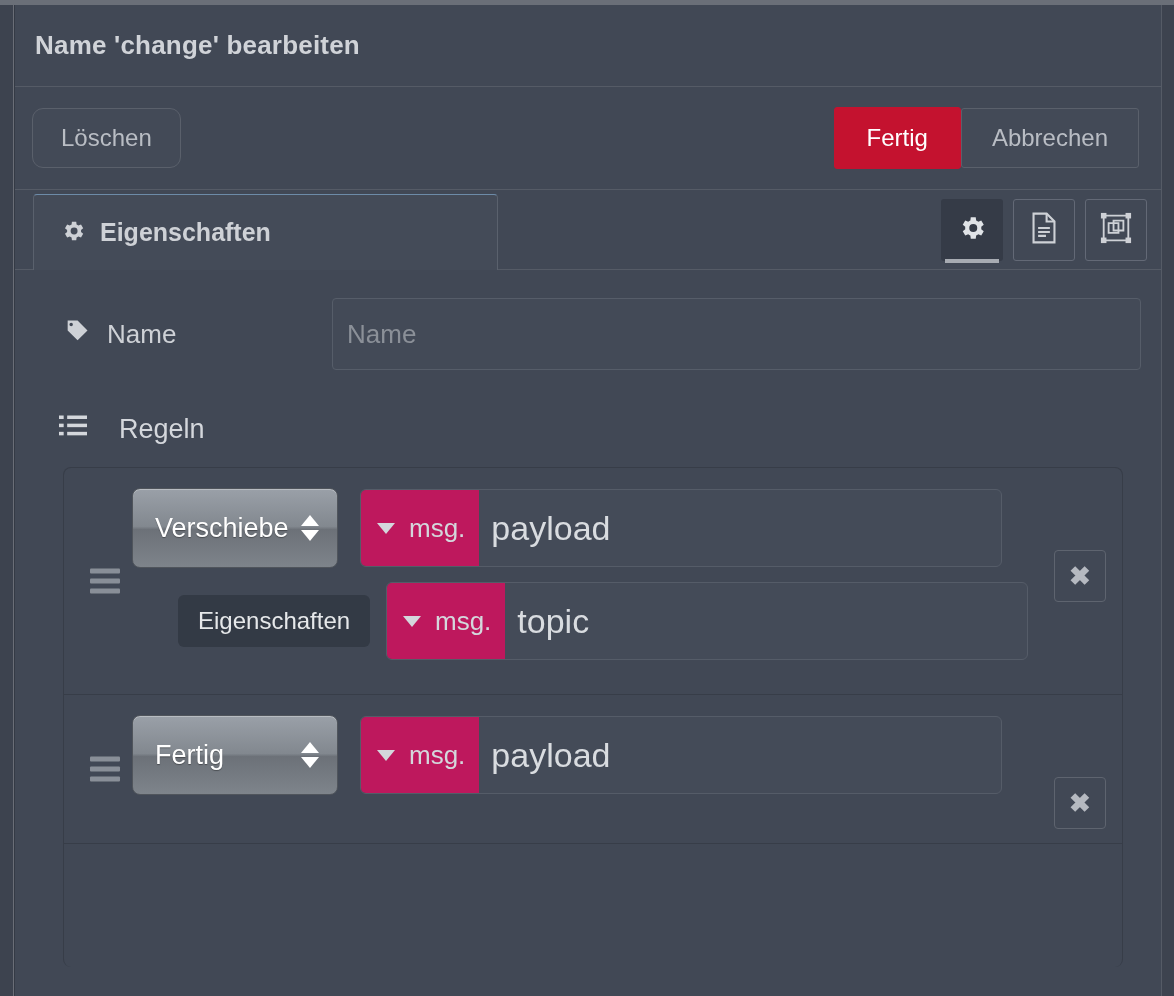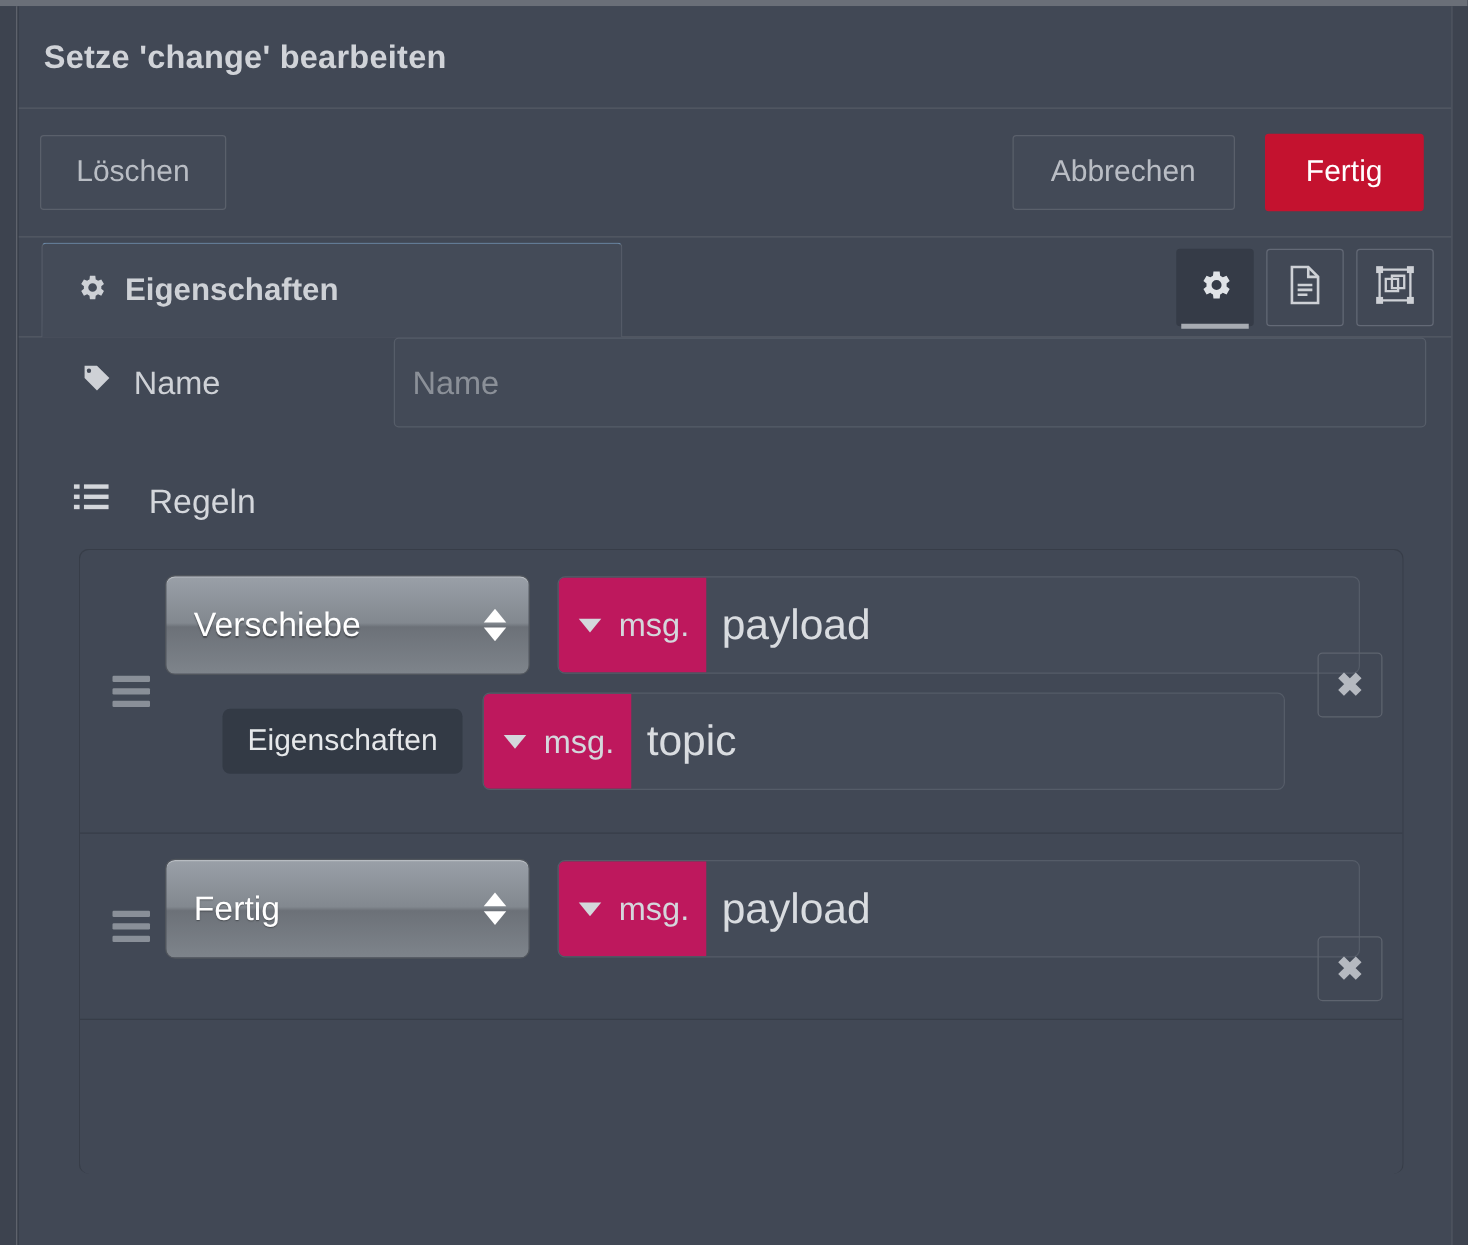--- a/index.html
+++ b/index.html
@@ -60,21 +60,21 @@
   .btn {
     border: 1px solid #5a606b;
     background: #434a57;
     color: #b9bdc4;
     font-size: 24px;
     font-family: "Liberation Sans", sans-serif;
     border-radius: 3px;
     cursor: pointer;
     line-height: 1;
   }
-  .btn-delete { padding: 17px 28px; }
+  .btn-delete { padding: 17px 28px; border-radius: 11px; }
   .btn-cancel { padding: 17px 30px; }
   .btn-done {
     padding: 18px 32px;
     background: #c4122f; border: 1px solid #c4122f; color: #fff;
     margin-left: 24px;
   }
   .btn-bar-right {
     position: absolute; right: 22px; top: 50%;
     transform: translateY(-50%);
     display: flex; align-items: center;
@@ -137,20 +137,22 @@
     padding: 12px 20px;
     font-size: 24px; color: #e6e8ea;
     z-index: 30;
     white-space: nowrap;
   }
 
   
   .form-row {
     display: flex; align-items: center;
     padding: 0 20px 0 48px;
+    margin-top: 28px;
+    gap: 17px;
   }
   .row-label {
     display: flex; align-items: center;
     width: 252px; flex-shrink: 0;
     font-size: 26px; color: #ced1d6;
   }
   .row-label .lbl-txt { margin-left: 16px; }
   .text-input {
     flex: 1;
     height: 72px;
@@ -204,21 +206,21 @@
   .rule-line:last-child { margin-bottom: 0; }
   .rule-pre {
     width: 254px; flex-shrink: 0;
     text-align: right;
     padding-right: 22px;
     font-size: 26px; color: #d4d7dc;
   }
 
   
   .nselect {
-    width: 292px; flex-shrink: 0;
+    width: 206px; flex-shrink: 0;
     height: 80px;
     margin-right: 22px;
     position: relative;
     border-radius: 8px;
     background: linear-gradient(to bottom, #9aa0a8 0%, #82888f 48%, #6c7178 52%, #7e848b 100%);
     border: 1px solid #50555c;
     box-shadow: inset 0 1px 0 rgba(255,255,255,0.30);
     display: flex; align-items: center;
     cursor: pointer;
   }
@@ -309,28 +311,28 @@
 <body>
 
 <div class="topstrip"></div>
 <div class="left-rail"></div>
 <div class="left-rail-inner"></div>
 <div class="right-rail"></div>
 
 <div class="dialog">
 
   <div class="dlg-header">
-    <div class="dlg-title">Setze 'change' bearbeiten</div>
+    <div class="dlg-title">Name 'change' bearbeiten</div>
   </div>
 
   <div class="btn-bar">
     <button class="btn btn-delete">Löschen</button>
     <div class="btn-bar-right">
+      <button class="btn btn-done">Fertig</button>
       <button class="btn btn-cancel">Abbrechen</button>
-      <button class="btn btn-done">Fertig</button>
     </div>
   </div>
 
   <div class="tabs-row">
     <div class="tab">
       <span>
         <svg width="26" height="26" viewBox="0 0 24 24" fill="#ced1d6">
           <path d="M19.4 13a7.6 7.6 0 000-2l2-1.6-2-3.4-2.4 1a7.5 7.5 0 00-1.7-1L15 3.4h-4l-.3 2.6a7.5 7.5 0 00-1.7 1l-2.4-1-2 3.4L6.6 11a7.6 7.6 0 000 2l-2 1.6 2 3.4 2.4-1c.5.4 1.1.8 1.7 1l.3 2.6h4l.3-2.6c.6-.2 1.2-.6 1.7-1l2.4 1 2-3.4-2-1.6zM13 15.2a3.2 3.2 0 110-6.4 3.2 3.2 0 010 6.4z"></path>
         </svg>
       </span>

